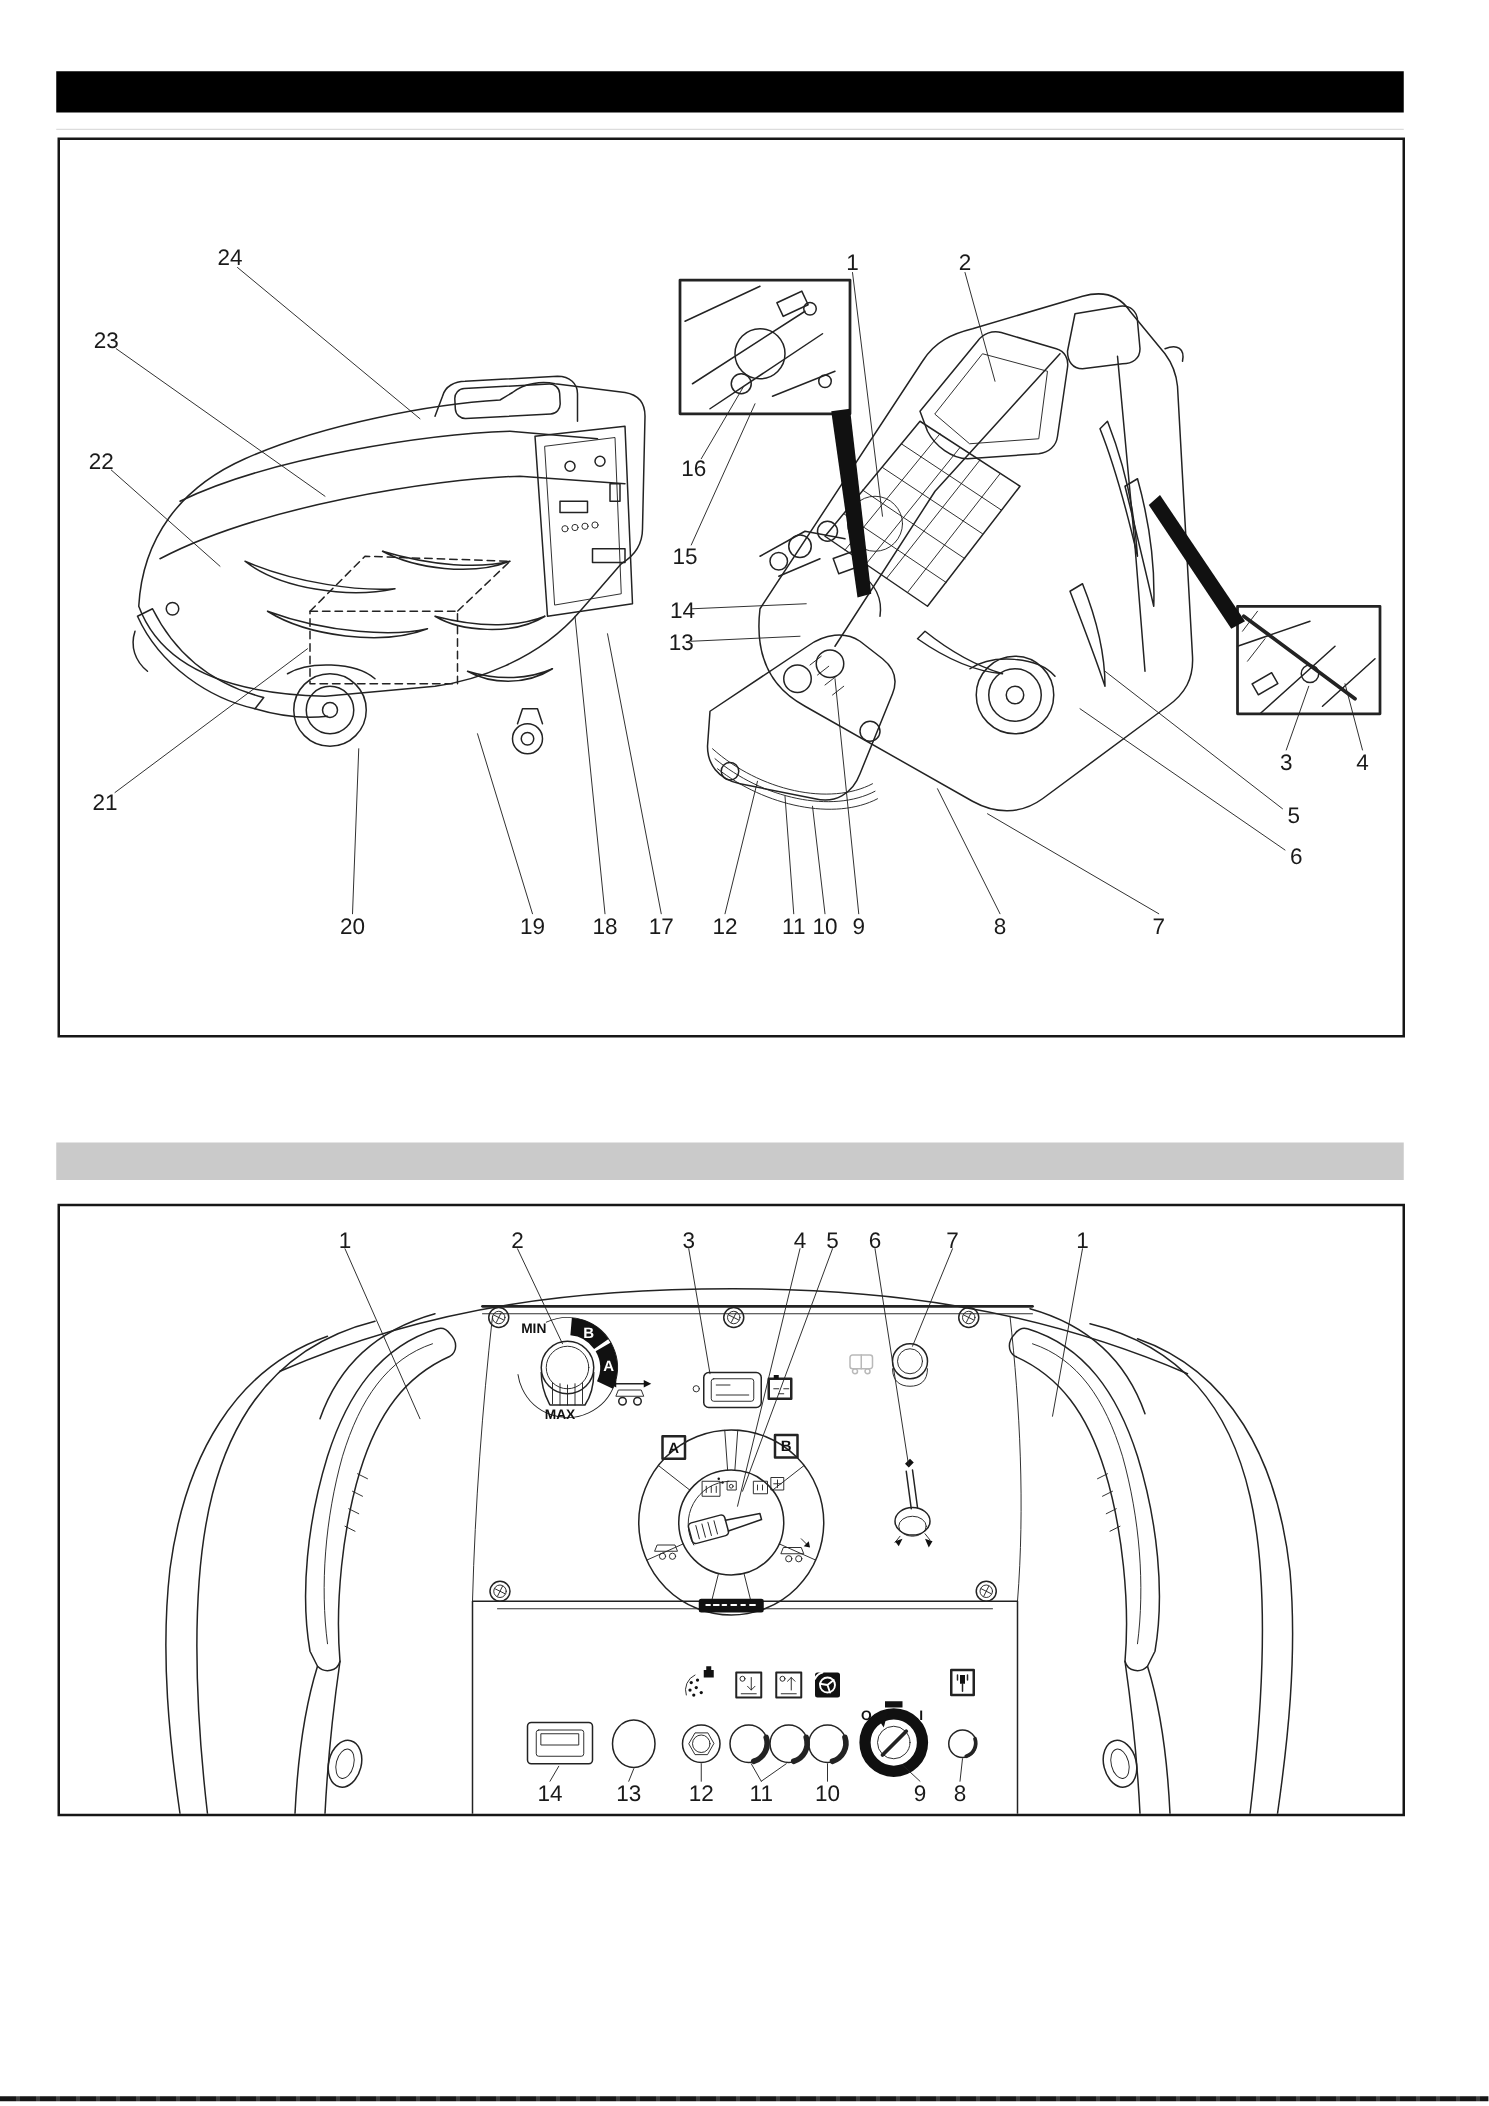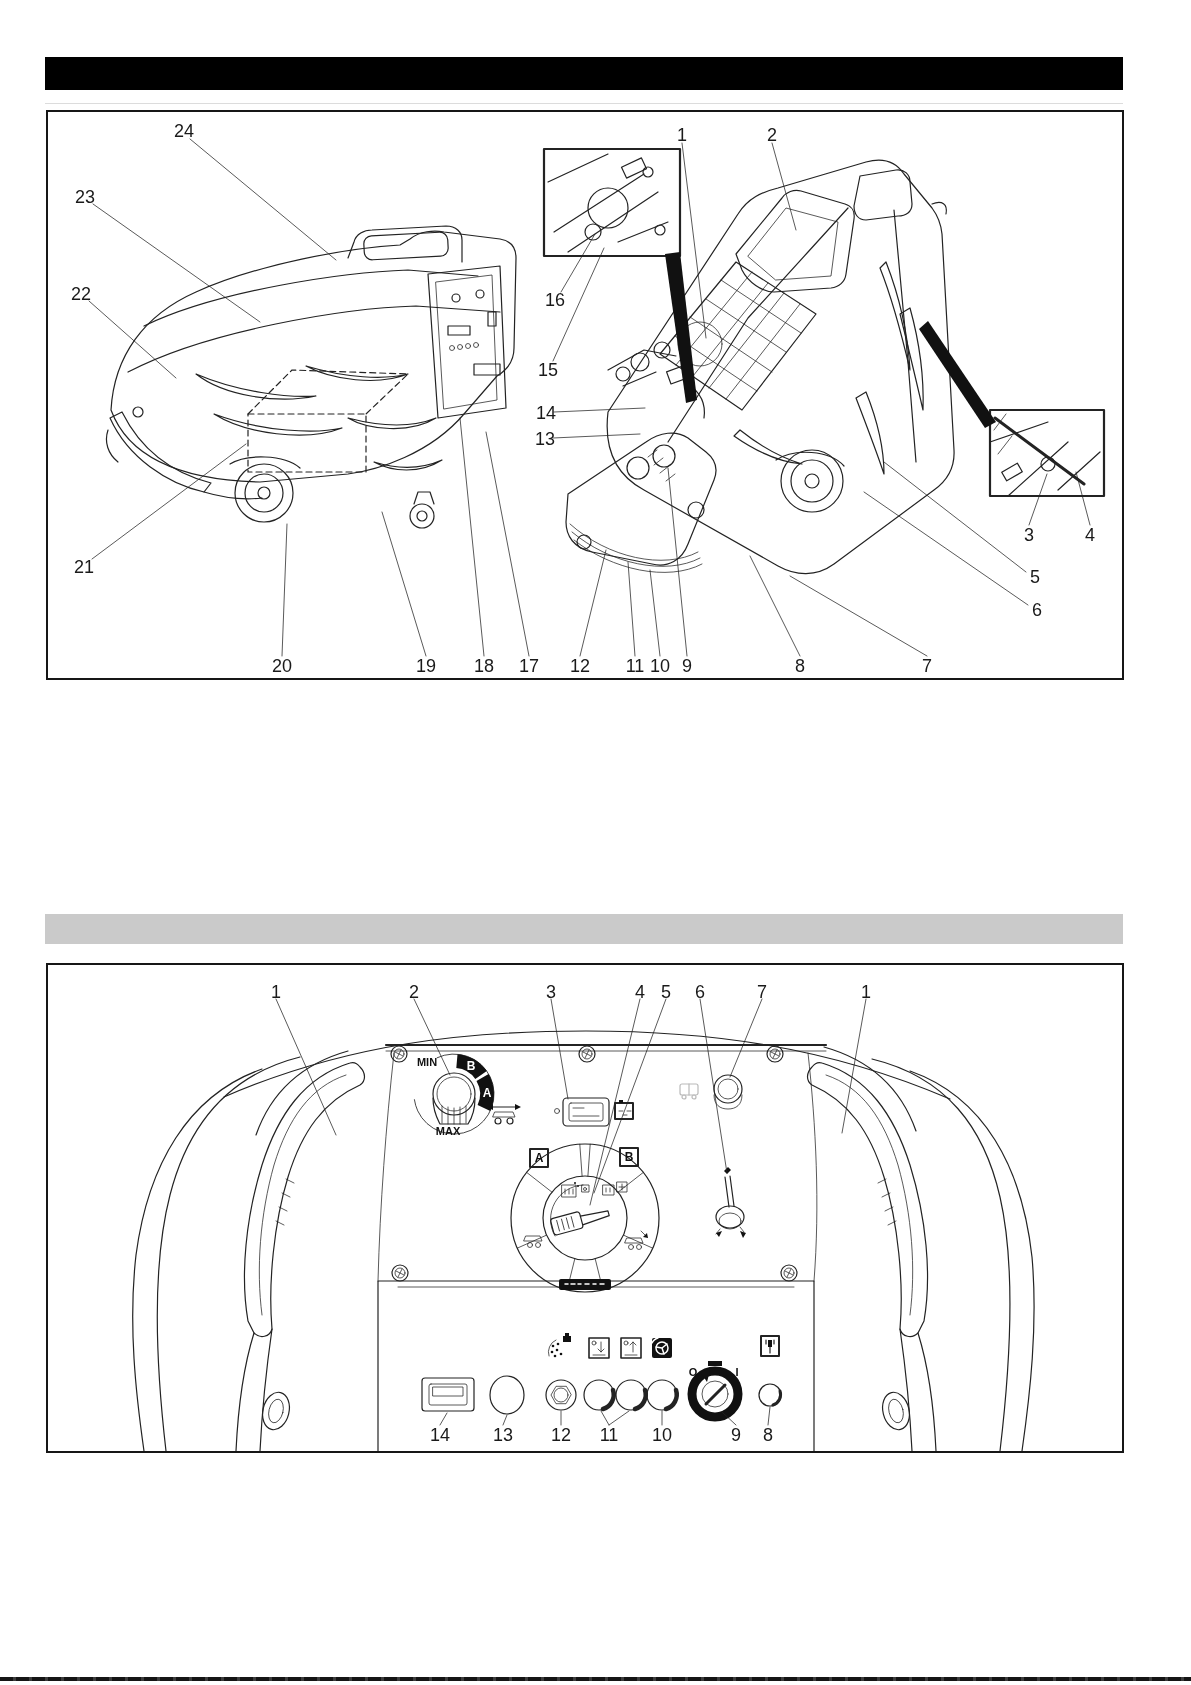--- a/index.html
+++ b/index.html
@@ -2,21 +2,21 @@
 <html><head>
 <meta charset="utf-8">
 <style>
   html,body{margin:0;padding:0;background:#fff;}
   .page{position:relative;width:1191px;height:1685px;background:#fff;overflow:hidden;
         font-family:"Liberation Sans",sans-serif;}
   .black-bar{position:absolute;left:45px;top:57px;width:1078px;height:33px;background:#000;}
   .faint-rule{position:absolute;left:45px;top:103px;width:1078px;height:1px;background:#dcdcdc;}
   .gray-bar{position:absolute;left:45px;top:914px;width:1078px;height:30px;background:#cacaca;}
   .panel{position:absolute;left:46px;width:1078px;border:2px solid #161616;box-sizing:border-box;background:#fff;}
-  .panel1{top:110px;height:570px;}
+  .panel1{top:110px;height:720px;}
   .panel2{top:963px;height:490px;}
   .panel svg{display:block;width:100%;height:100%;}
   .bottom-rule{position:absolute;left:0;top:1677px;width:1191px;height:4px;
       background:repeating-linear-gradient(90deg,#151515 0 13px,#3c3c3c 13px 16px);}
   
   g.art{fill:none;stroke:#232323;stroke-width:1.2;stroke-linecap:round;stroke-linejoin:round;}
   .thin{stroke-width:0.75;}
   .thick{stroke-width:2.2;}
   .w3{stroke-width:3;}
   .w4{stroke-width:4.5;}

